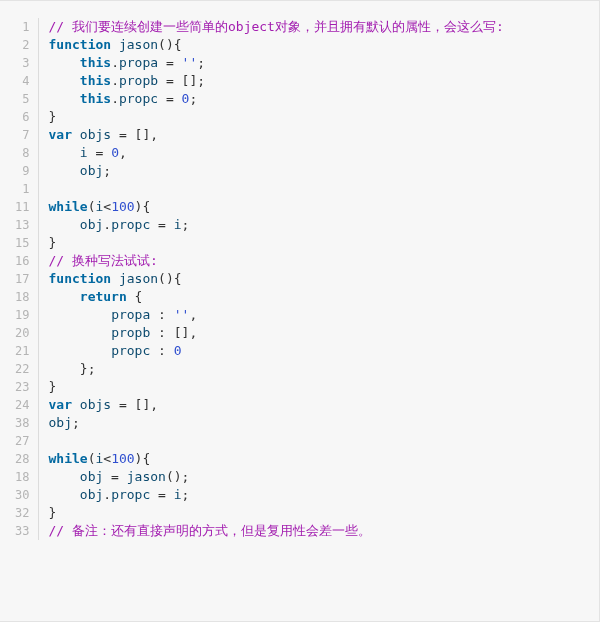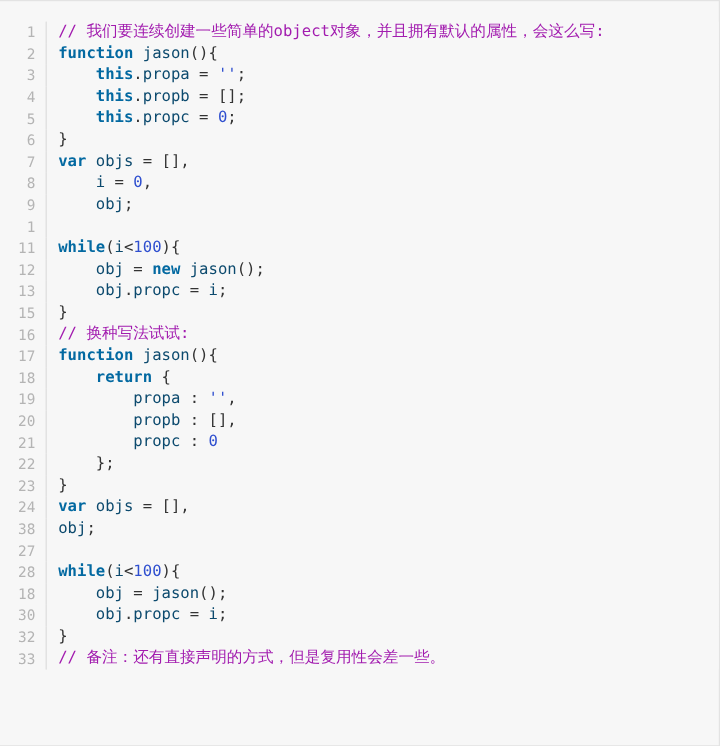--- a/index.html
+++ b/index.html
@@ -126,24 +126,20 @@
         </tr>
         <tr>
           <td class="gutter-cell">1</td>
           <td class="code-cell">&nbsp;</td>
         </tr>
         <tr>
           <td class="gutter-cell">11</td>
           <td class="code-cell"><span class="tok-kw">while</span><span class="tok-pun">(</span><span class="tok-id">i</span><span class="tok-pun">&lt;</span><span class="tok-num">100</span><span class="tok-pun">){</span></td>
         </tr>
         <tr>
-          <td class="gutter-cell">12</td>
-          <td class="code-cell"><span class="tok-pun">    </span><span class="tok-id">obj</span><span class="tok-pun"> = </span><span class="tok-kw">new</span><span class="tok-pun"> </span><span class="tok-id">jason</span><span class="tok-pun">();</span></td>
-        </tr>
-        <tr>
           <td class="gutter-cell">13</td>
           <td class="code-cell"><span class="tok-pun">    </span><span class="tok-id">obj</span><span class="tok-pun">.</span><span class="tok-id">propc</span><span class="tok-pun"> = </span><span class="tok-id">i</span><span class="tok-pun">;</span></td>
         </tr>
         <tr>
           <td class="gutter-cell">15</td>
           <td class="code-cell"><span class="tok-pun">}</span></td>
         </tr>
         <tr>
           <td class="gutter-cell">16</td>
           <td class="code-cell"><span class="tok-com">// 换种写法试试:</span></td>

